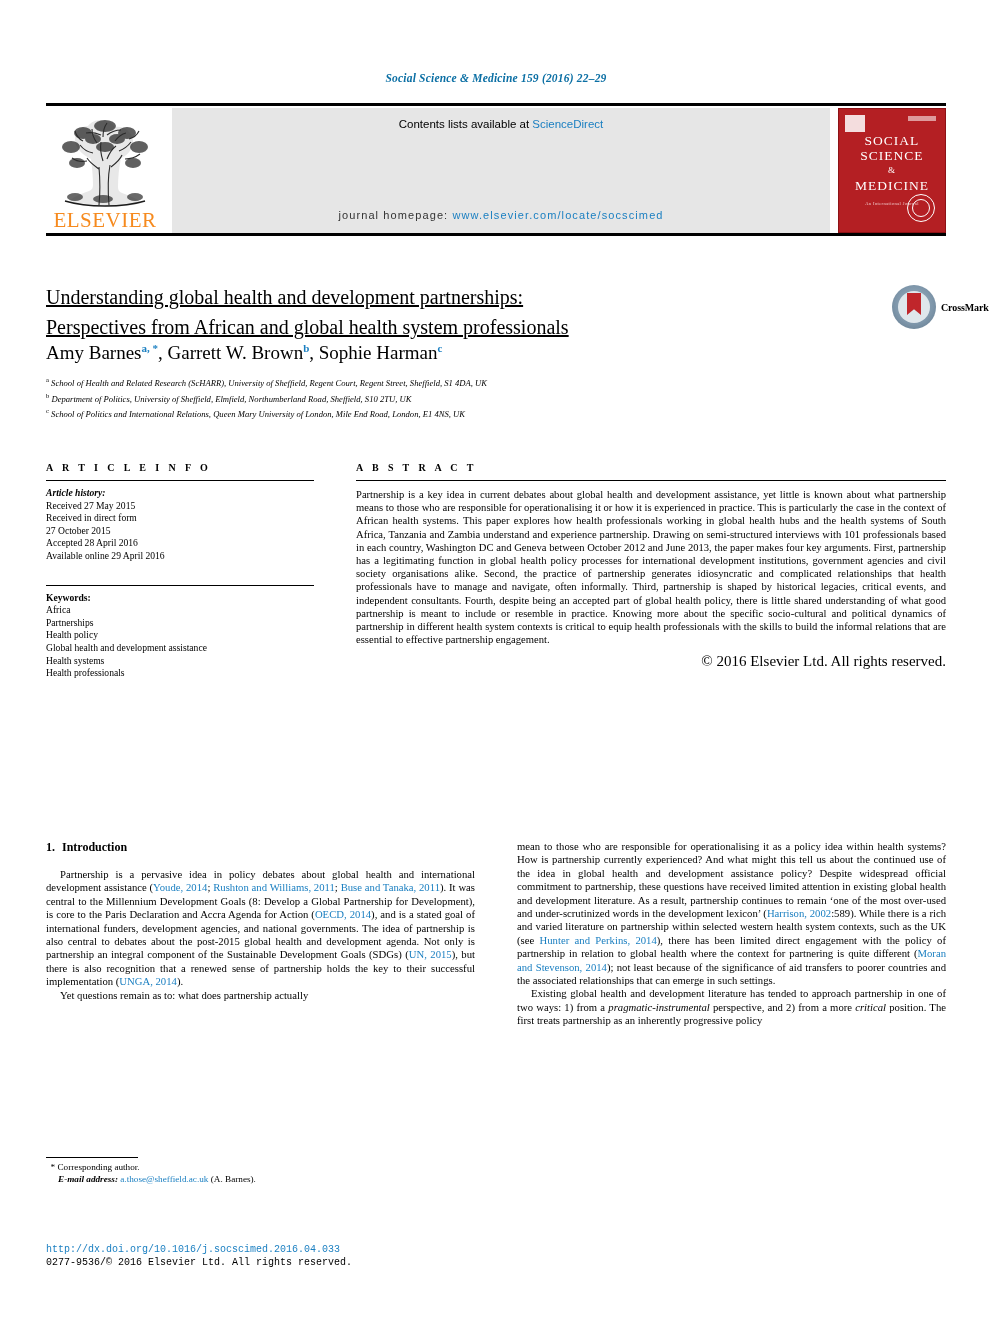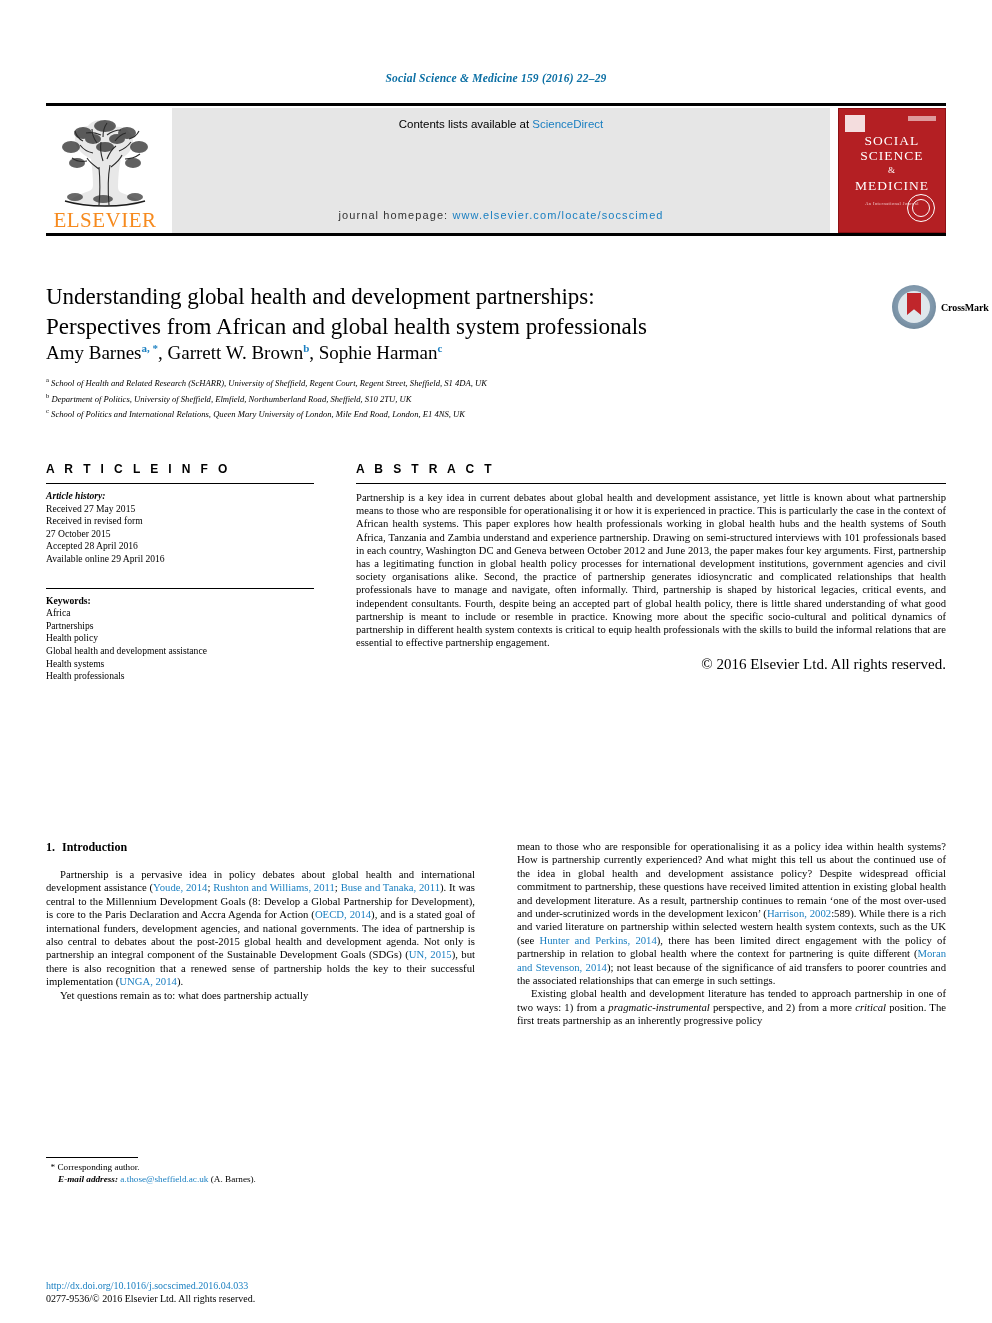--- a/index.html
+++ b/index.html
@@ -51,42 +51,42 @@
                  font-size:13.5px; line-height:15px; text-align:center; letter-spacing:1px; }
   .cover-title .amp { font-size:9px; display:block; }
   .cover-sub { color:#f0c9ca; font-size:4.5px; letter-spacing:.4px; margin-top:3px; }
   .cover-seal { position:absolute; bottom:10px; right:10px; width:26px; height:26px;
                 border-radius:50%; border:1.5px solid #fff; }
   .cover-seal:after { content:""; position:absolute; inset:4px; border-radius:50%;
                 border:1px solid #fff; }
 
   
   .titleblock { position:absolute; top:282px; left:46px; width:900px; }
-  .art-title { font-size:23px; line-height:30px; font-family:"Liberation Serif", serif;
-               width:740px; }
+  .art-title { font-size:20px; line-height:30px; font-family:"Liberation Serif", serif;
+               width:740px;text-decoration:underline; }
   .authors { margin-top:0; font-size:19px; font-family:"Liberation Serif", serif; }
   .sup { font-size:11px; vertical-align:super; color:#1a7fc1; font-weight:bold; }
   .affils { margin-top:10px; font-size:8.6px; font-style:italic; line-height:11.6px; }
   .affils .amark { font-style:normal; vertical-align:super; font-size:6.6px; }
 
   .crossmark { position:absolute; top:283px; right:0; width:100px; height:48px;
                display:flex; align-items:center; gap:5px; }
   .cm-badge { width:44px; height:44px; border-radius:50%;
               background:radial-gradient(circle at 50% 45%, #9fb4c4 0%, #7e96aa 58%, #5d7487 100%);
               position:relative; display:flex; align-items:center; justify-content:center; }
   .cm-inner { width:32px; height:32px; border-radius:50%; background:#dfe7ec; position:relative;
               overflow:hidden; }
   .cm-ribbon { position:absolute; left:9px; top:2px; width:14px; height:22px; background:#c0262b;
                clip-path:polygon(0 0,100% 0,100% 100%,50% 74%,0 100%); }
   .cm-text { font-family:Liberation Serif, serif; font-size:10px; font-weight:bold;
              letter-spacing:-.1px; }
 
   
   .infoabs { position:absolute; top:462px; left:46px; width:900px; }
-  .sec-head { font-family:Liberation Sans, sans-serif; font-size:12px; font-weight:bold;
+  .sec-head { font-family:Liberation Serif, serif; font-size:10px; font-weight:bold;
               letter-spacing:3.4px; }
   .ia-cols { display:flex; gap:0; }
   .ia-left { width:268px; flex:0 0 268px; }
   .ia-right { flex:1 1 auto; margin-left:42px; }
   .hr-blk { border-top:1.6px solid #000; margin-top:7px; }
   .hist { font-size:9.6px; line-height:12.6px; margin-top:6px; }
   .hist .lbl { font-style:italic; font-weight:bold; }
   .kw { font-size:9.6px; line-height:12.6px; margin-top:6px; }
   .kw .lbl { font-weight:bold; }
   .kwsep { border-top:1.6px solid #000; margin-top:22px; }
@@ -105,21 +105,21 @@
   .ital { font-style:italic; }
 
   
   .footnote { position:absolute; left:46px; top:1157px; width:429px; }
   .fn-rule { width:92px; border-top:1.1px solid #000; margin-bottom:4px; }
   .fn-line { font-size:9.2px; line-height:11.6px; }
   .fn-line .star { vertical-align:baseline; }
   .fn-em { font-style:italic; font-weight:bold; }
   .email { color:#1a7fc1; }
 
-  .footer { position:absolute; left:46px; top:1280px; width:600px; }
+  .footer { position:absolute; left:46px; top:1244px; width:600px;font-family:Liberation Mono, monospace; }
   .doi { font-size:10px; color:#1a7fc1; }
   .issn { font-size:10px; margin-top:2px; }
 </style>
 </head>
 <body>
 
 <div class="page">
 
   <div class="runhead">Social Science &amp; Medicine 159 (2016) 22–29</div>
 
@@ -214,21 +214,21 @@
 
   <div class="infoabs">
     <div class="ia-cols">
 
       <div class="ia-left">
         <div class="sec-head">A R T I C L E  I N F O</div>
         <div class="hr-blk"></div>
         <div class="hist">
           <div class="lbl">Article history:</div>
           <div>Received 27 May 2015</div>
-          <div>Received in revised form</div>
+          <div>Received in direct form</div>
           <div>27 October 2015</div>
           <div>Accepted 28 April 2016</div>
           <div>Available online 29 April 2016</div>
         </div>
         <div class="kwsep"></div>
         <div class="kw">
           <div class="lbl">Keywords:</div>
           <div>Africa</div>
           <div>Partnerships</div>
           <div>Health policy</div>

